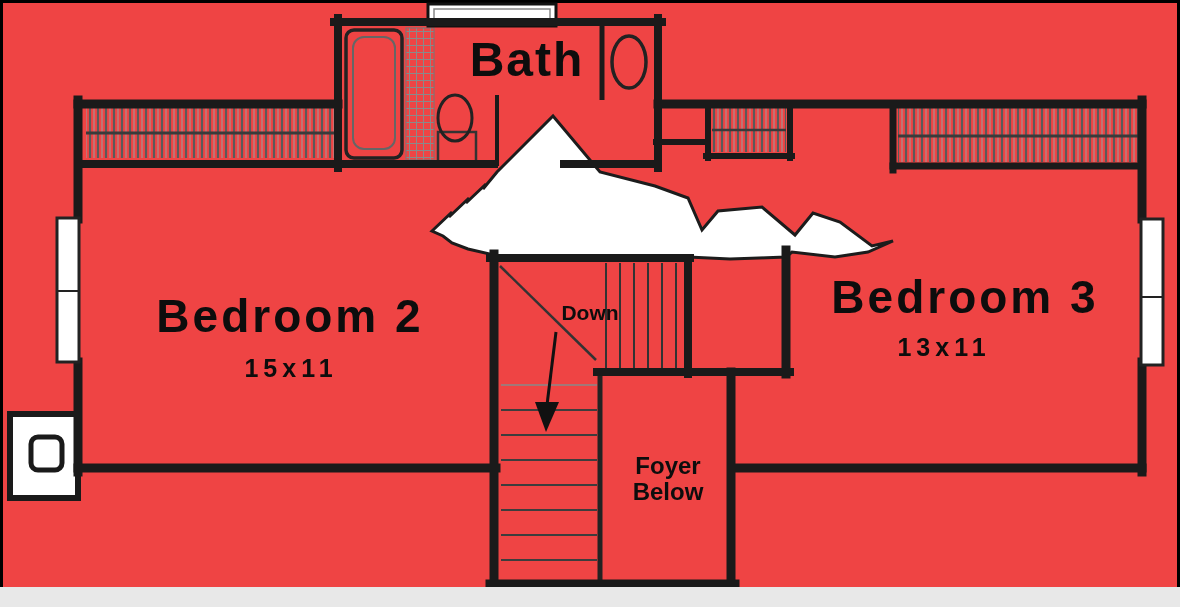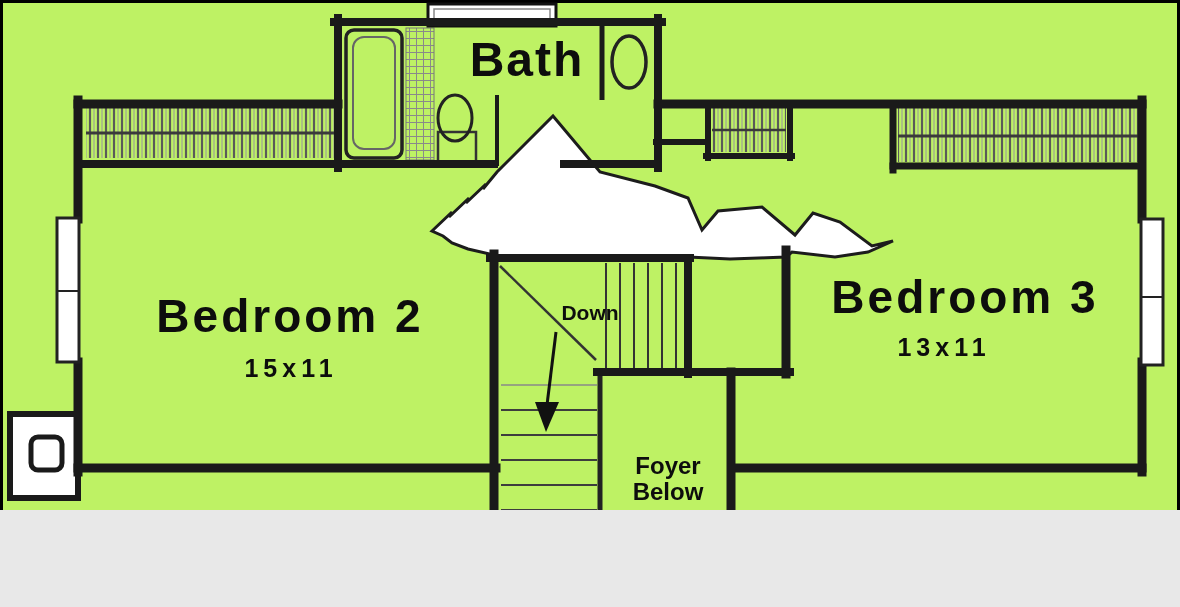--- a/index.html
+++ b/index.html
@@ -1,19 +1,19 @@
 <!DOCTYPE html>
 <html><head>
 <meta charset="utf-8">
 <style>
   html,body{margin:0;padding:0;background:#e8e8e8;}
   .plan-canvas{
     position:relative;
-    width:1180px;height:510px;
-    background:#bef264;
+    width:1180px;height:587px;
+    background:#ef4444;
     overflow:hidden;
     font-family:"Liberation Sans", sans-serif;
   }
   svg{display:block;filter:blur(0.35px);}
   text{
     font-family:"Liberation Sans","DejaVu Sans",sans-serif;
     font-weight:bold;
     fill:#0d0d0d;
   }
 </style>

